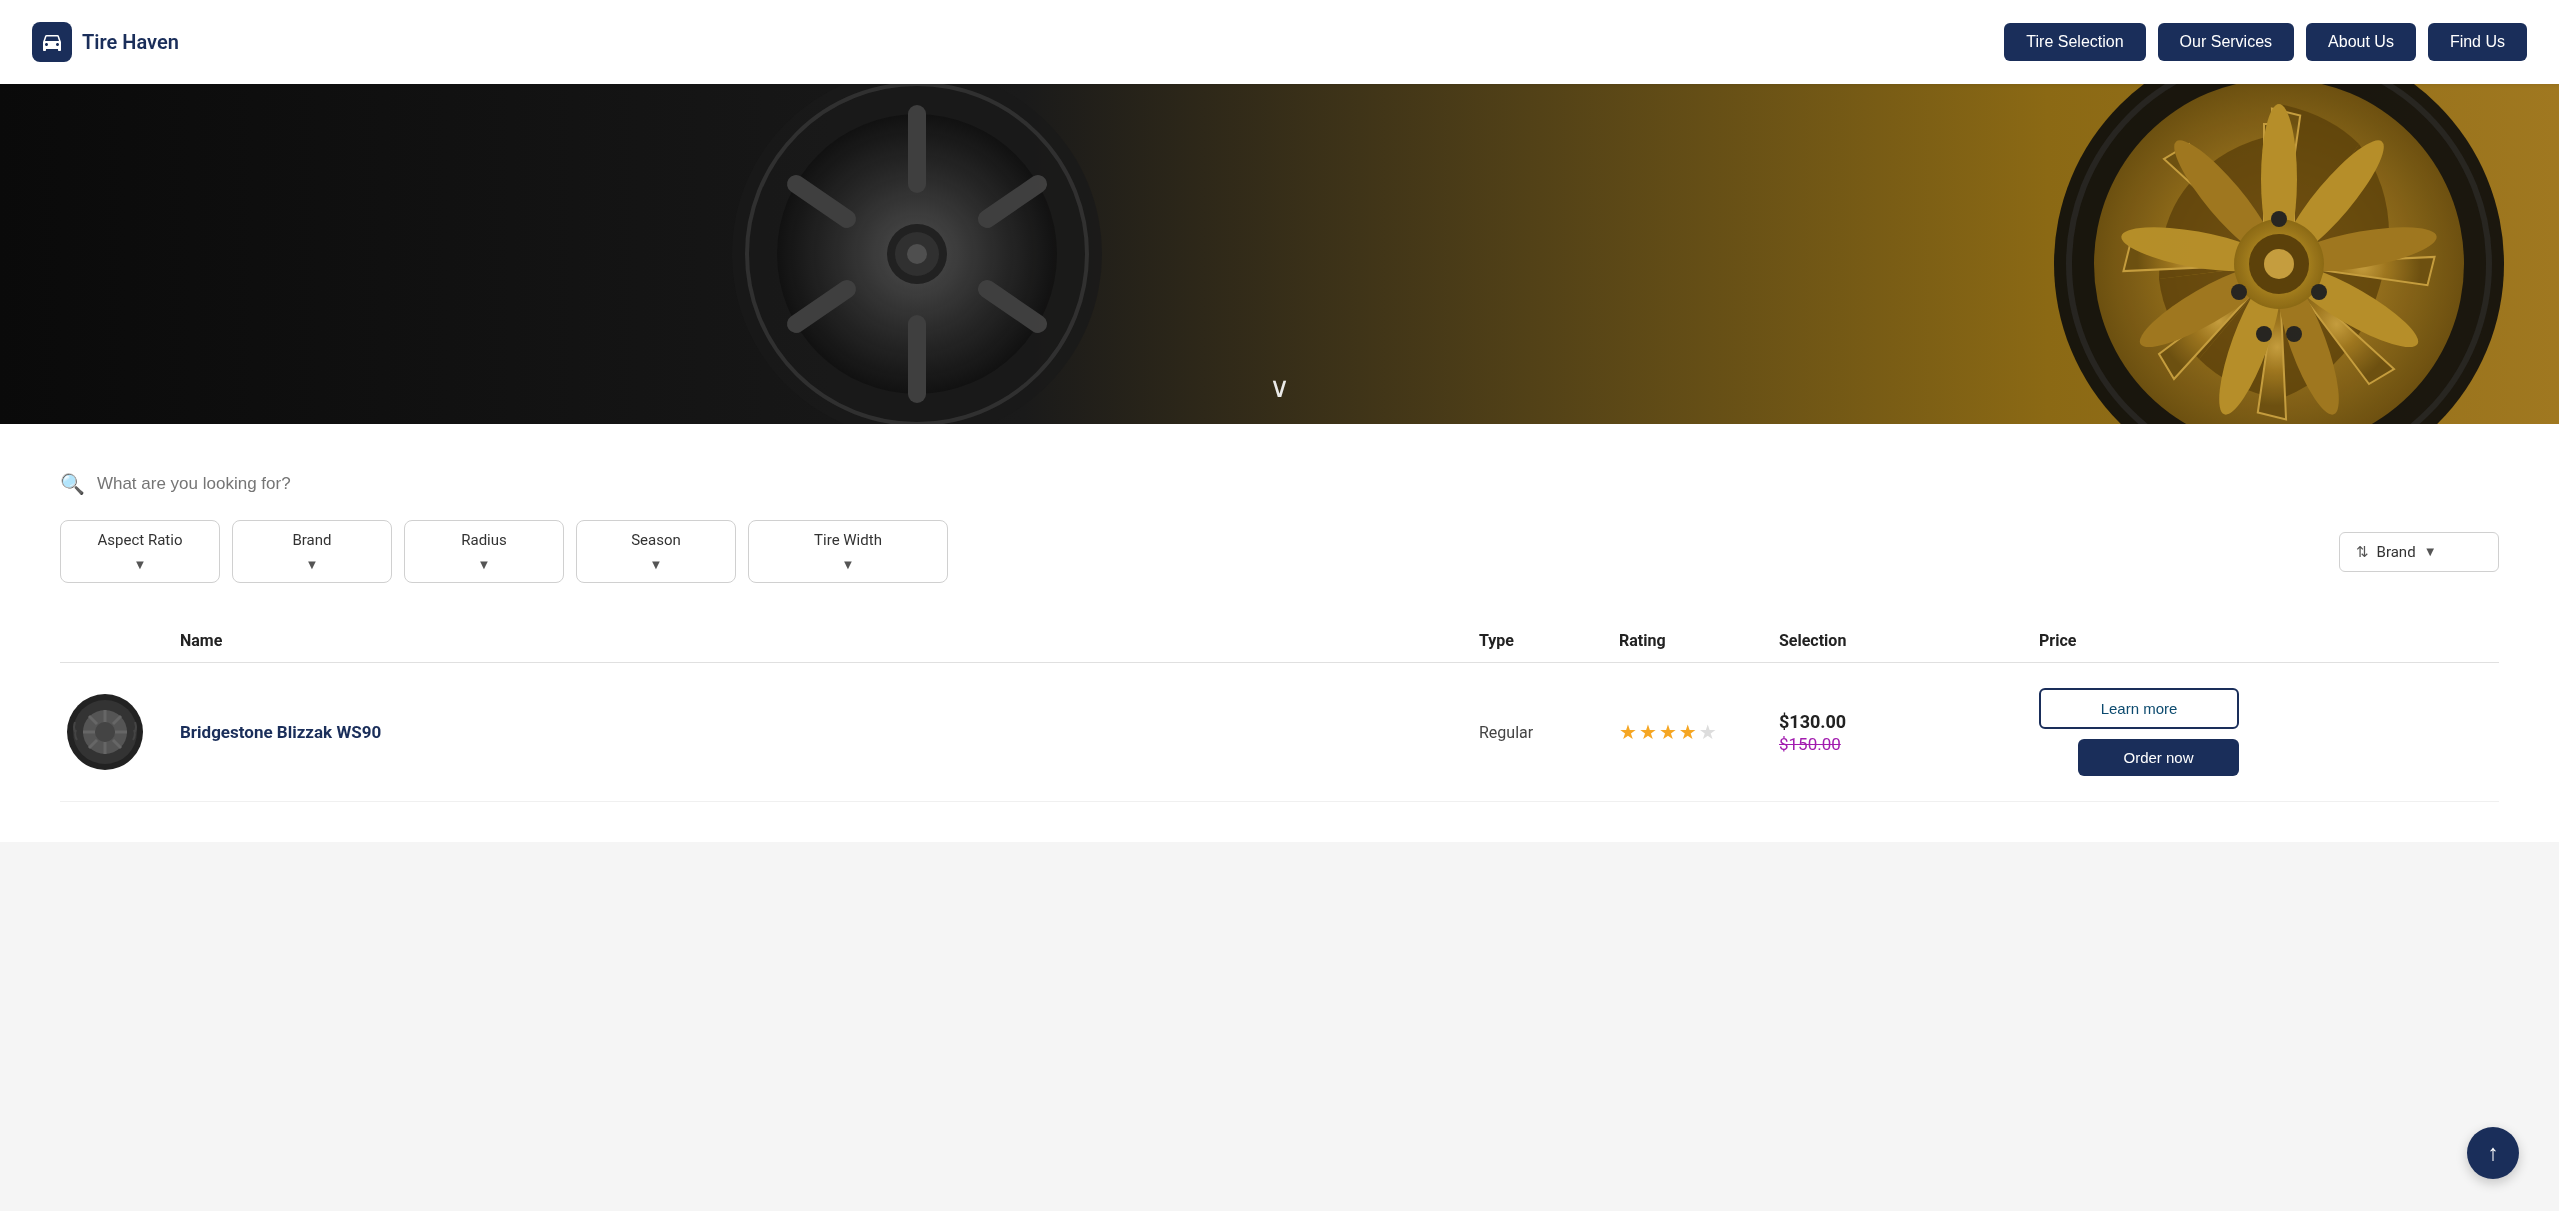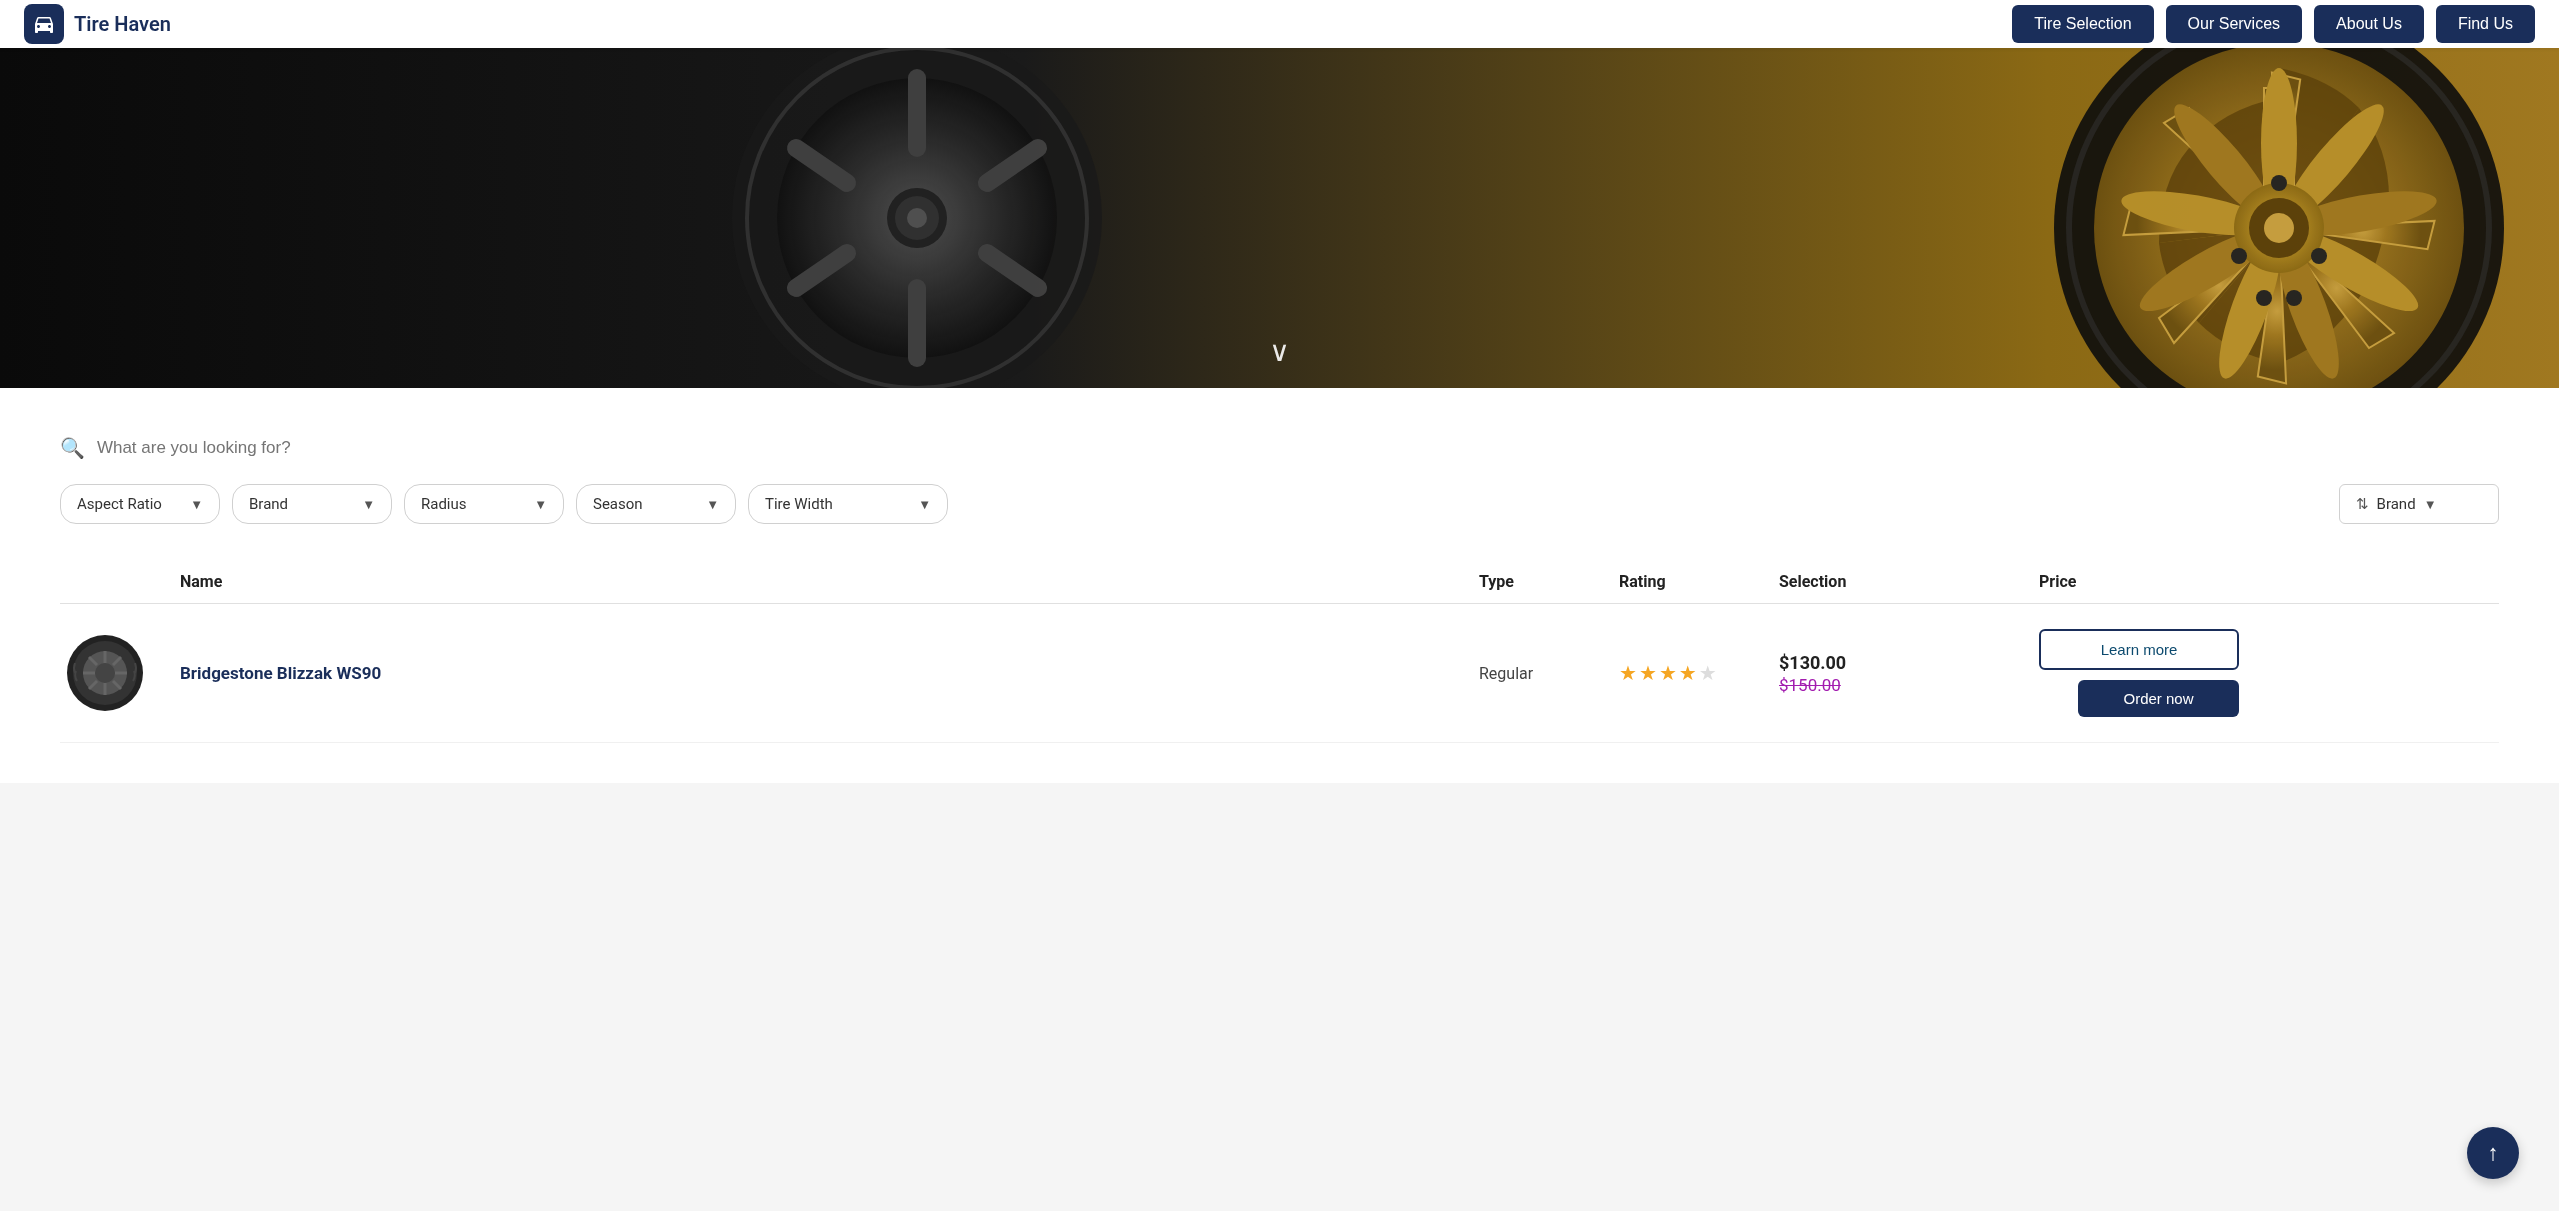--- a/index.html
+++ b/index.html
@@ -1,24 +1,24 @@
 <!DOCTYPE html>
 <html><head>
   <meta charset="utf-8">
   <style>
     * { box-sizing: border-box; margin: 0; padding: 0; }
     body { font-family: -apple-system, BlinkMacSystemFont, 'Segoe UI', Roboto, sans-serif; background: #f5f5f5; }
 
     
     .navbar {
       background: #fff;
-      height: 48px;
-      display: flex;
-      align-items: center;
-      padding: 0 24px;
+      height: 84px;
+      display: flex;
+      align-items: center;
+      padding: 0 32px;
       box-shadow: 0 1px 4px rgba(0,0,0,0.08);
       position: relative;
       z-index: 10;
     }
     .navbar-logo {
       display: flex;
       align-items: center;
       gap: 10px;
     }
     .logo-icon {
@@ -108,26 +108,27 @@
       align-items: center;
       flex-wrap: wrap;
     }
     .filter-dropdown {
       display: flex;
       align-items: center;
       justify-content: space-between;
       gap: 8px;
       padding: 10px 16px;
       border: 1.5px solid #d0d0d0;
-      border-radius: 16px;
+      border-radius: 8px;
       background: #fff;
       cursor: pointer;
       font-size: 15px;
       color: #333;
       min-width: 160px;
+      flex-direction: column;
     }
     .filter-dropdown-wide {
       min-width: 200px;
     }
     .filter-chevron { color: #555; font-size: 13px; }
     .filter-spacer { flex: 1; }
     .sort-dropdown {
       display: flex;
       align-items: center;
       gap: 8px;

